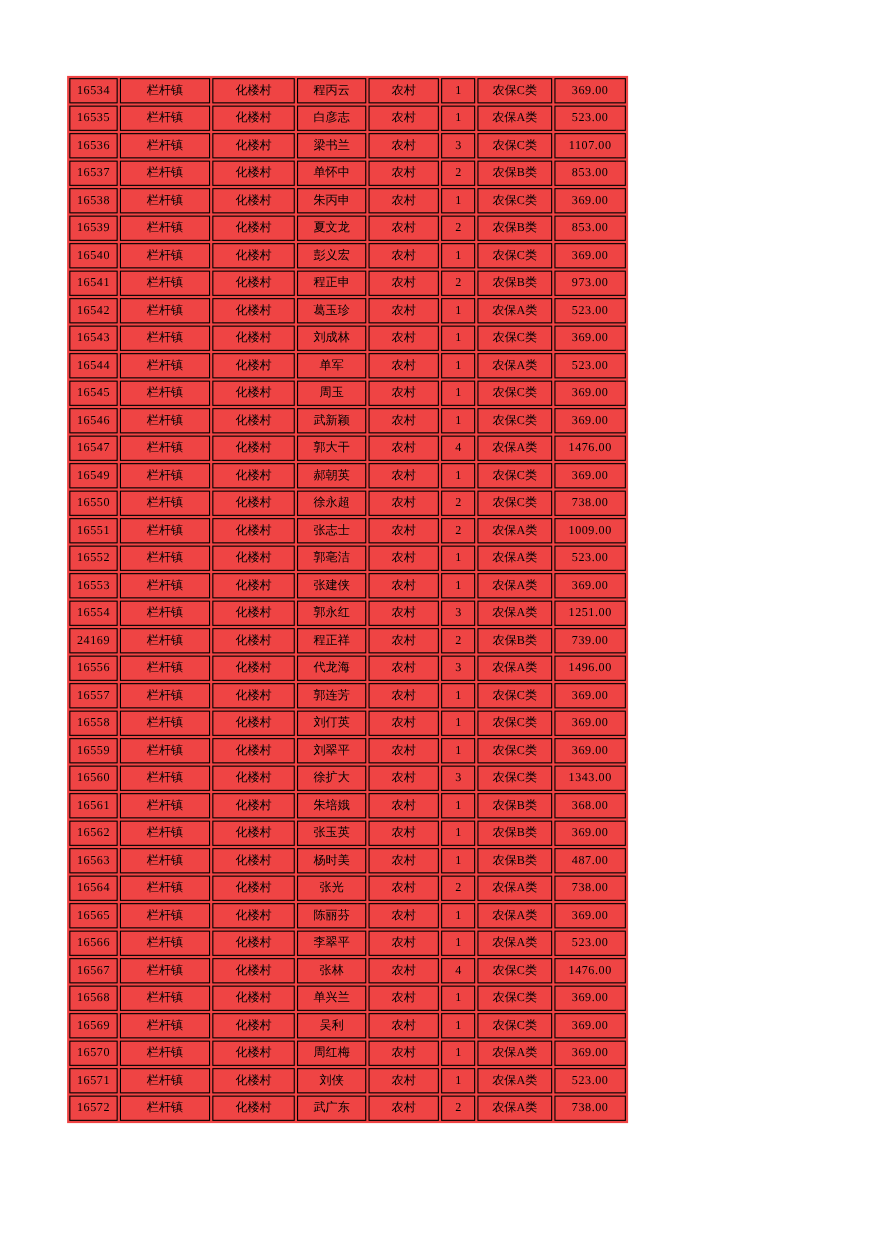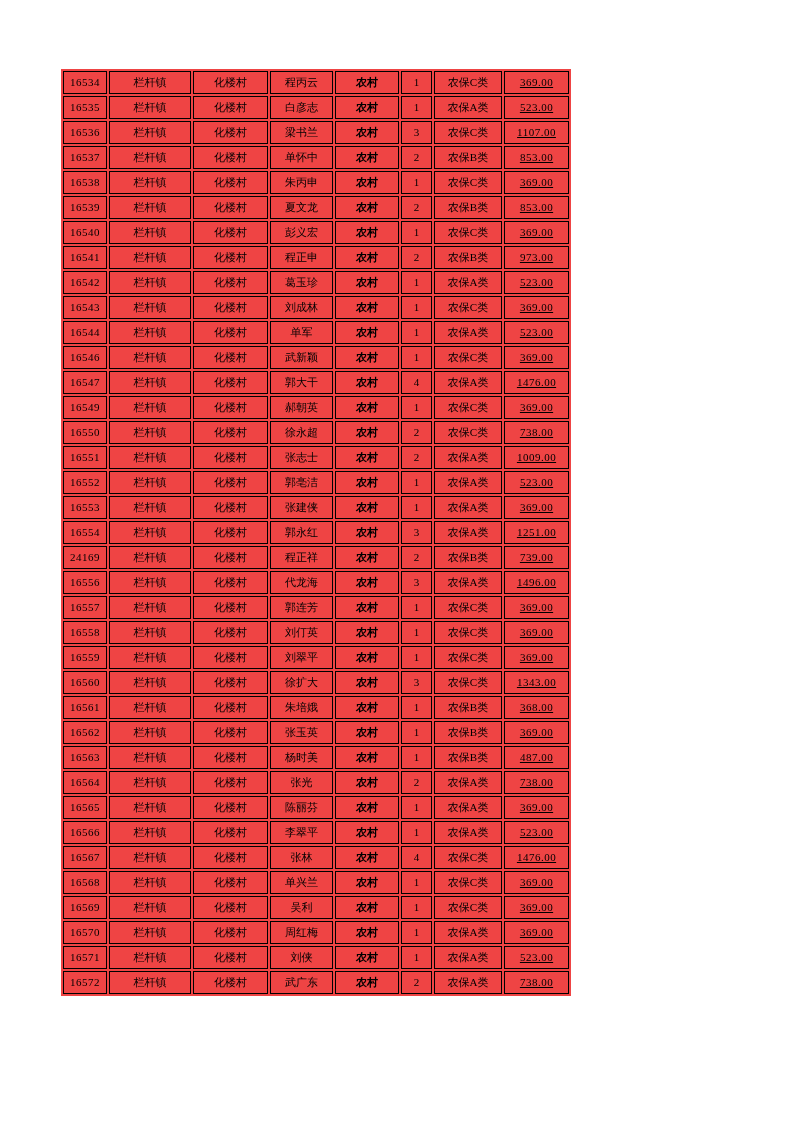--- a/index.html
+++ b/index.html
@@ -33,24 +33,24 @@
     height: 21px;
     padding: 0 2px;
     white-space: nowrap;
     overflow: hidden;
   }
   
   td.col-0 { width: 38px; letter-spacing: 0.5px; }
   td.col-1 { width: 76px; }
   td.col-2 { width: 69px; margin-top: 36px; }
   td.col-3 { width: 57px; }
-  td.col-4 { width: 58px; font-weight: bold; }
+  td.col-4 { width: 58px; }
   td.col-5 { width: 25px; }
   td.col-6 { width: 62px; margin-top: 37px; }
-  td.col-7 { width: 59px; letter-spacing: 0.5px; text-decoration: underline; }
+  td.col-7 { width: 59px; letter-spacing: 0.5px; }
 </style>
 </head>
 <body>
 
 <div class="page">
   <table class="records">
     <tbody>
         <tr>
           <td class="col-0">16534</td>
           <td class="col-1">栏杆镇</td>
@@ -155,20 +155,30 @@
           <td class="col-0">16544</td>
           <td class="col-1">栏杆镇</td>
           <td class="col-2">化楼村</td>
           <td class="col-3">单军</td>
           <td class="col-4">农村</td>
           <td class="col-5">1</td>
           <td class="col-6">农保A类</td>
           <td class="col-7">523.00</td>
         </tr>
         <tr>
+          <td class="col-0">16545</td>
+          <td class="col-1">栏杆镇</td>
+          <td class="col-2">化楼村</td>
+          <td class="col-3">周玉</td>
+          <td class="col-4">农村</td>
+          <td class="col-5">1</td>
+          <td class="col-6">农保C类</td>
+          <td class="col-7">369.00</td>
+        </tr>
+        <tr>
           <td class="col-0">16546</td>
           <td class="col-1">栏杆镇</td>
           <td class="col-2">化楼村</td>
           <td class="col-3">武新颖</td>
           <td class="col-4">农村</td>
           <td class="col-5">1</td>
           <td class="col-6">农保C类</td>
           <td class="col-7">369.00</td>
         </tr>
         <tr>

